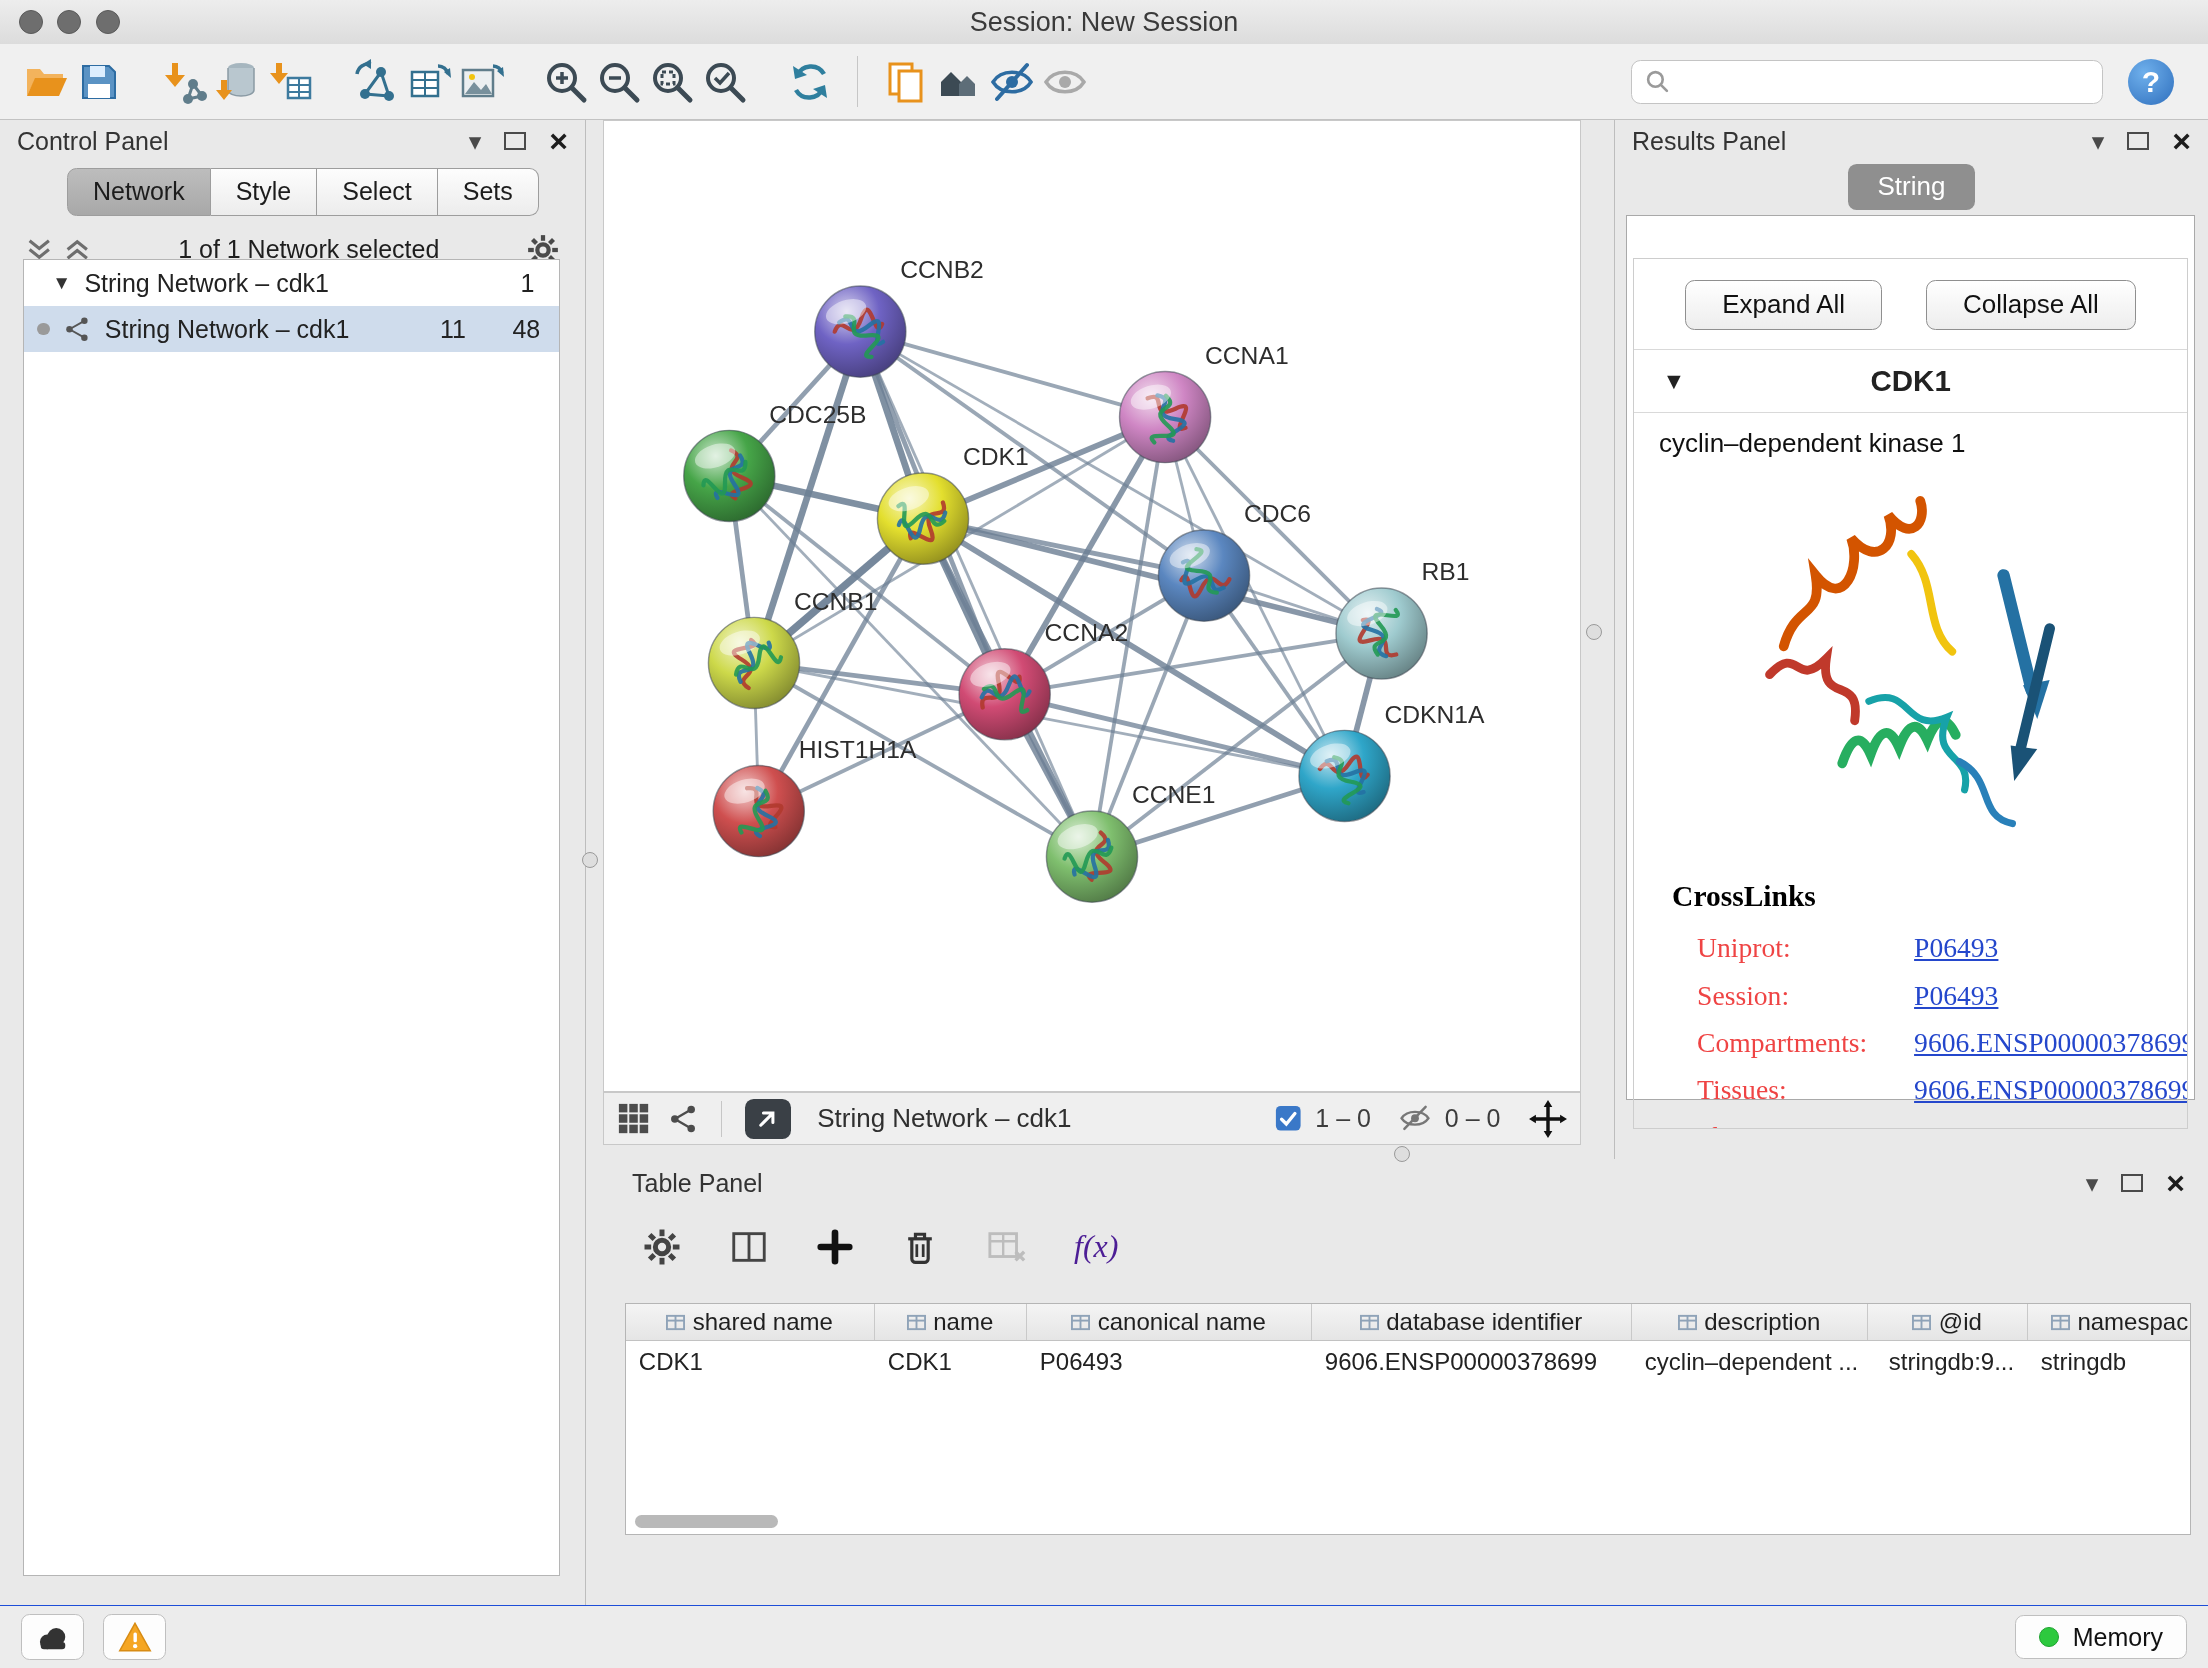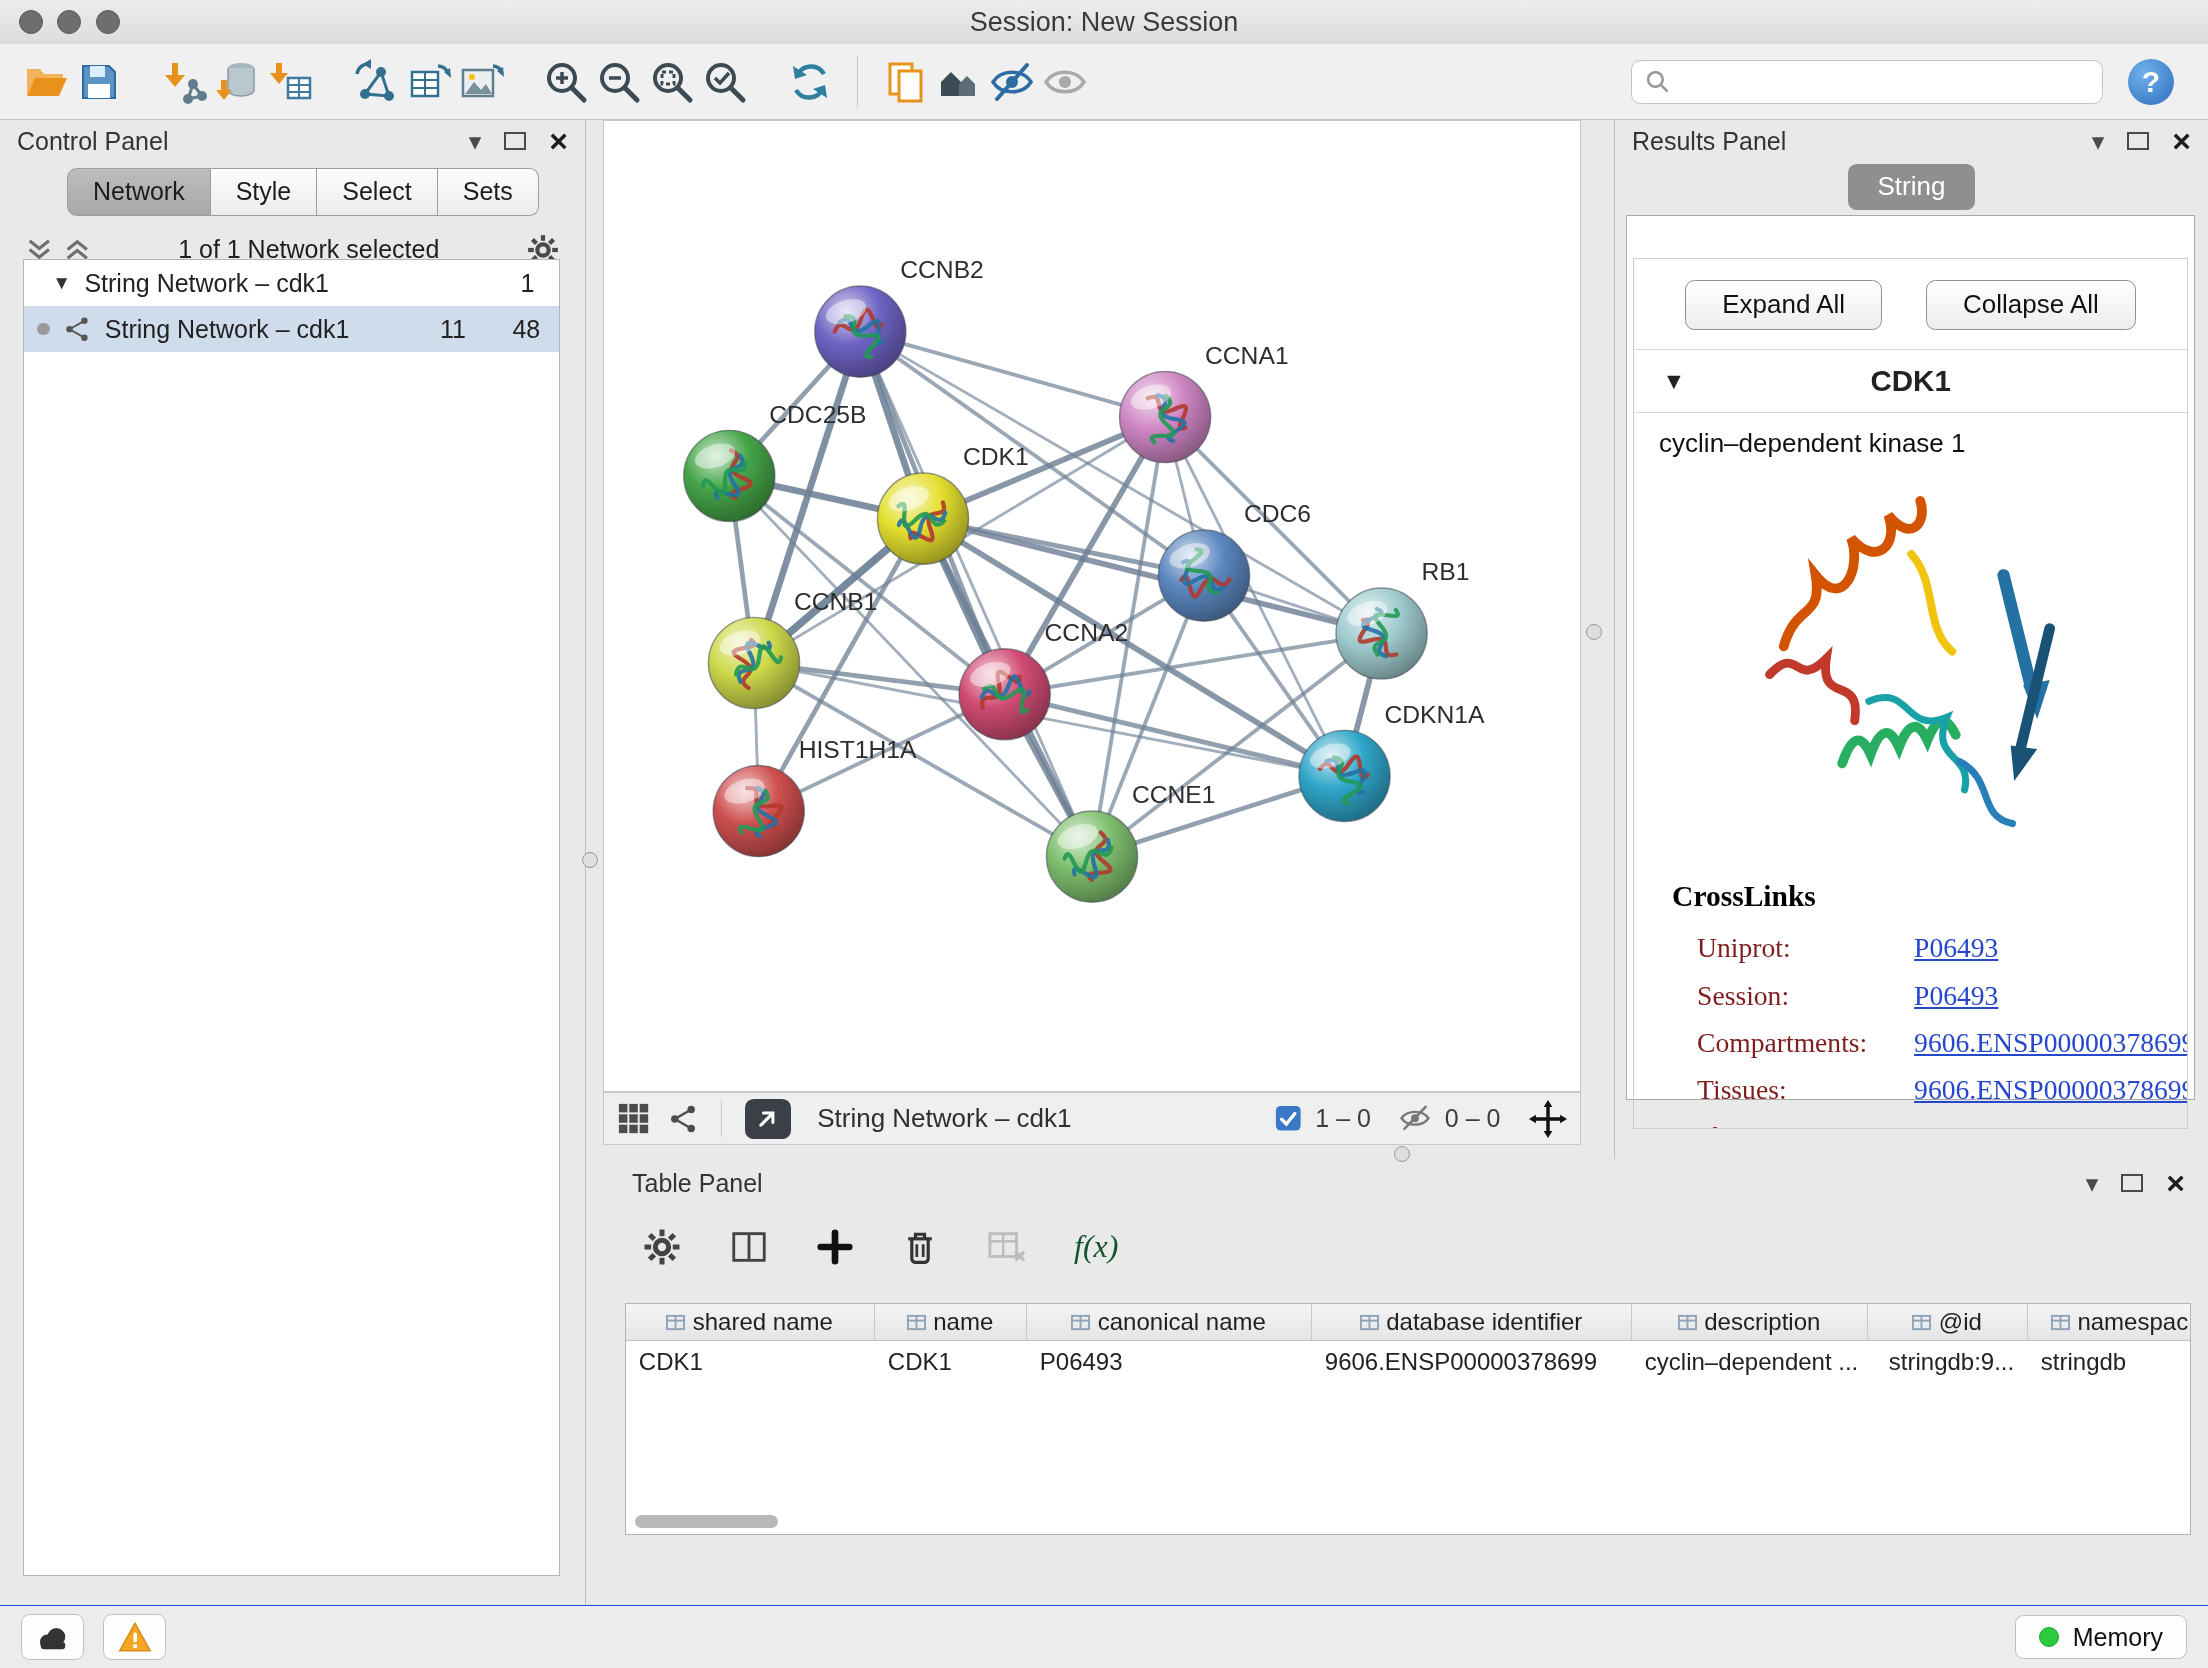--- a/index.html
+++ b/index.html
@@ -81,26 +81,26 @@
     font-size:26px;padding:8.6px 36px;color:#111;}
   .gene-header{border-top:1px solid #d9d9d9;border-bottom:1px solid #d9d9d9;
     padding:14.3px 0;display:flex;align-items:center;}
   .gene-header .tri{margin-left:28.5px;font-size:23px;color:#222;}
   .gene-header .gname{flex:1;text-align:center;font-weight:bold;font-size:29.5px;margin-right:51px;}
   .gene-desc{padding:14.3px 25px 5.7px;font-size:26px;color:#101010;}
   .protein-fig{height:399px;display:flex;justify-content:center;align-items:center;}
   .crosslinks{font-family:"Liberation Serif",serif;padding-left:38px;}
   .cl-title{font-weight:bold;font-size:29.5px;margin:17px 0 11.4px;color:#000;}
   .cl-row{display:flex;padding:7.6px 0;font-size:27.6px;}
-  .cl-label{min-width:217px;margin-left:25px;color:#7f1d1d;}
+  .cl-label{min-width:217px;margin-left:25px;color:#ef4444;}
   .cl-link{color:#2447cc;text-decoration:underline;cursor:pointer;}
   
   #table-panel{left:615px;top:1162px;width:1587px;height:443px;box-sizing:border-box;background:#e9e9e9;}
   .tp-toolbar{display:flex;align-items:center;gap:46px;padding:11.4px 0 0 27px;height:74px;box-sizing:border-box;}
-  .fx{font-family:"Liberation Serif",serif;font-style:italic;font-size:32px;color:#14532d;}
+  .fx{font-family:"Liberation Serif",serif;font-style:italic;font-size:32px;color:#4c1d95;}
   .tbl{position:absolute;left:9.5px;right:11.4px;top:141px;bottom:70px;background:#fff;
     border:1px solid #b5b5b5;overflow:hidden;}
   .tbl-header{display:flex;background:linear-gradient(#f4f4f4,#e5e5e5);border-bottom:1px solid #c2c2c2;height:36px;}
   .th{display:flex;align-items:center;justify-content:center;gap:7.6px;padding:0 7.6px;
     border-right:1px solid #c9c9c9;font-size:24px;color:#1f1f1f;box-sizing:border-box;flex:0 0 auto;overflow:hidden;white-space:nowrap;}
   .tbl-row{display:flex;height:42px;align-items:center;font-size:24px;}
   .td{padding:0 13.3px;box-sizing:border-box;flex:0 0 auto;overflow:hidden;white-space:nowrap;}
   .hscroll{position:absolute;left:9.5px;bottom:5.7px;width:143px;height:13.3px;background:#b9b9b9;border-radius:6.7px;}
   .tp-tabs{position:absolute;bottom:5.7px;left:50%;transform:translateX(-50%);}
   

